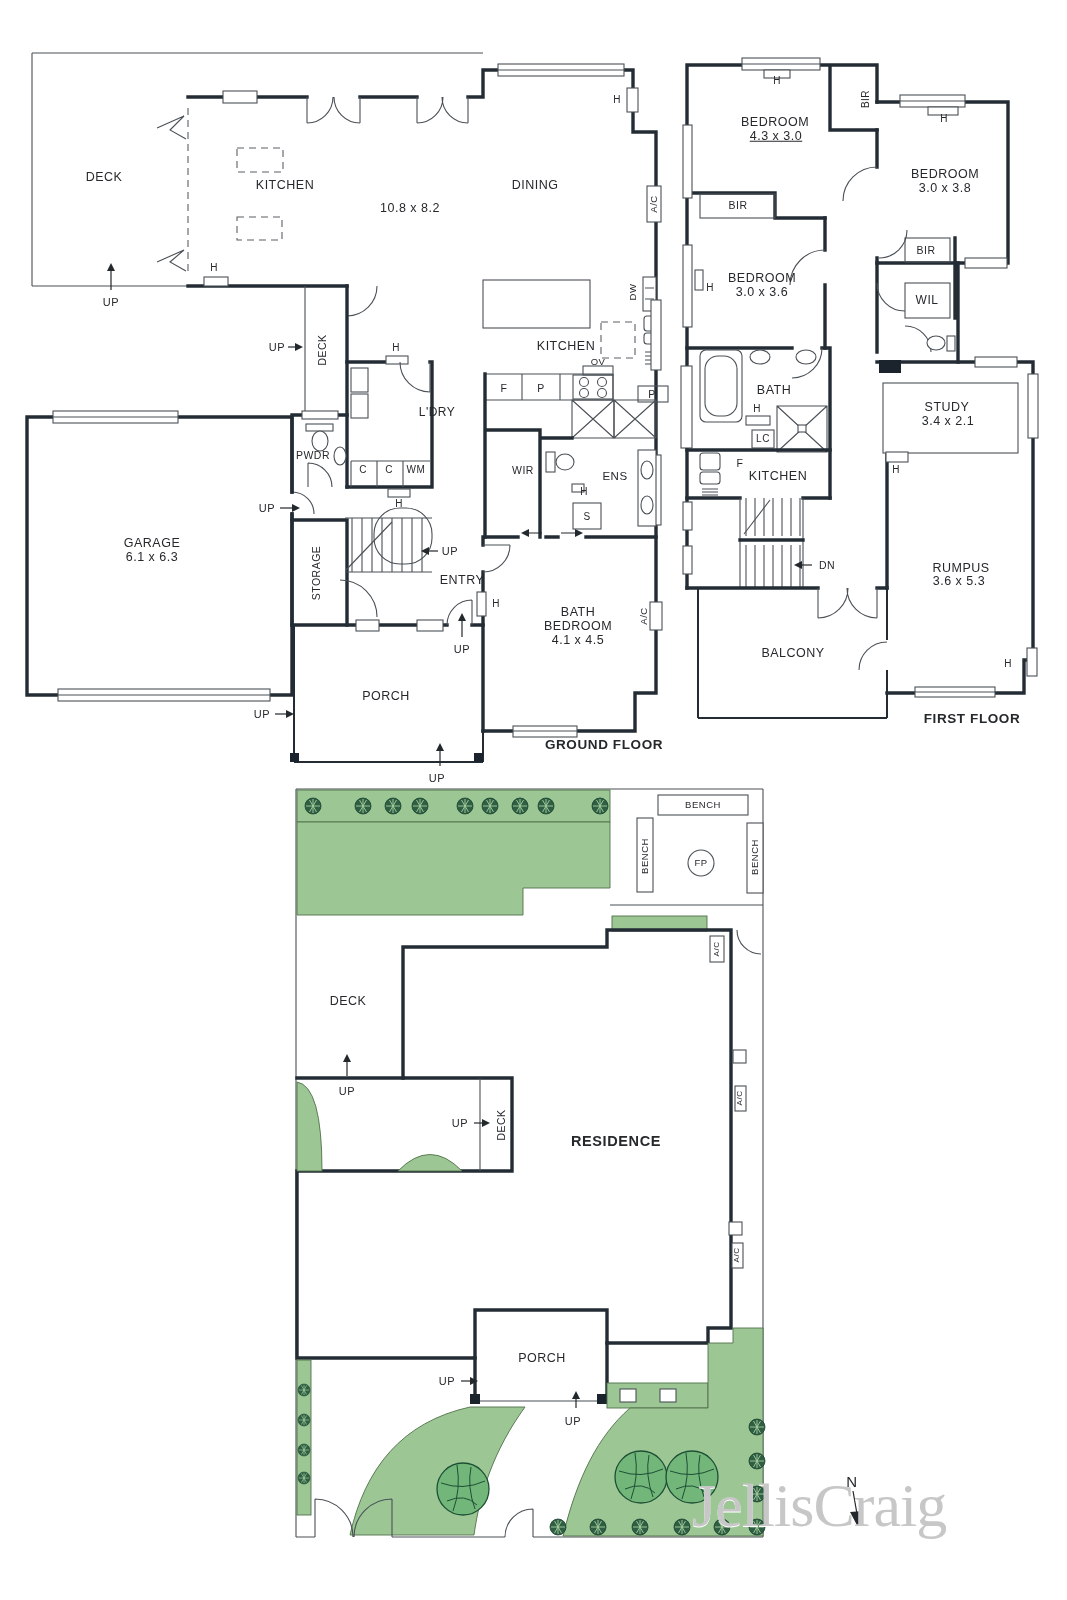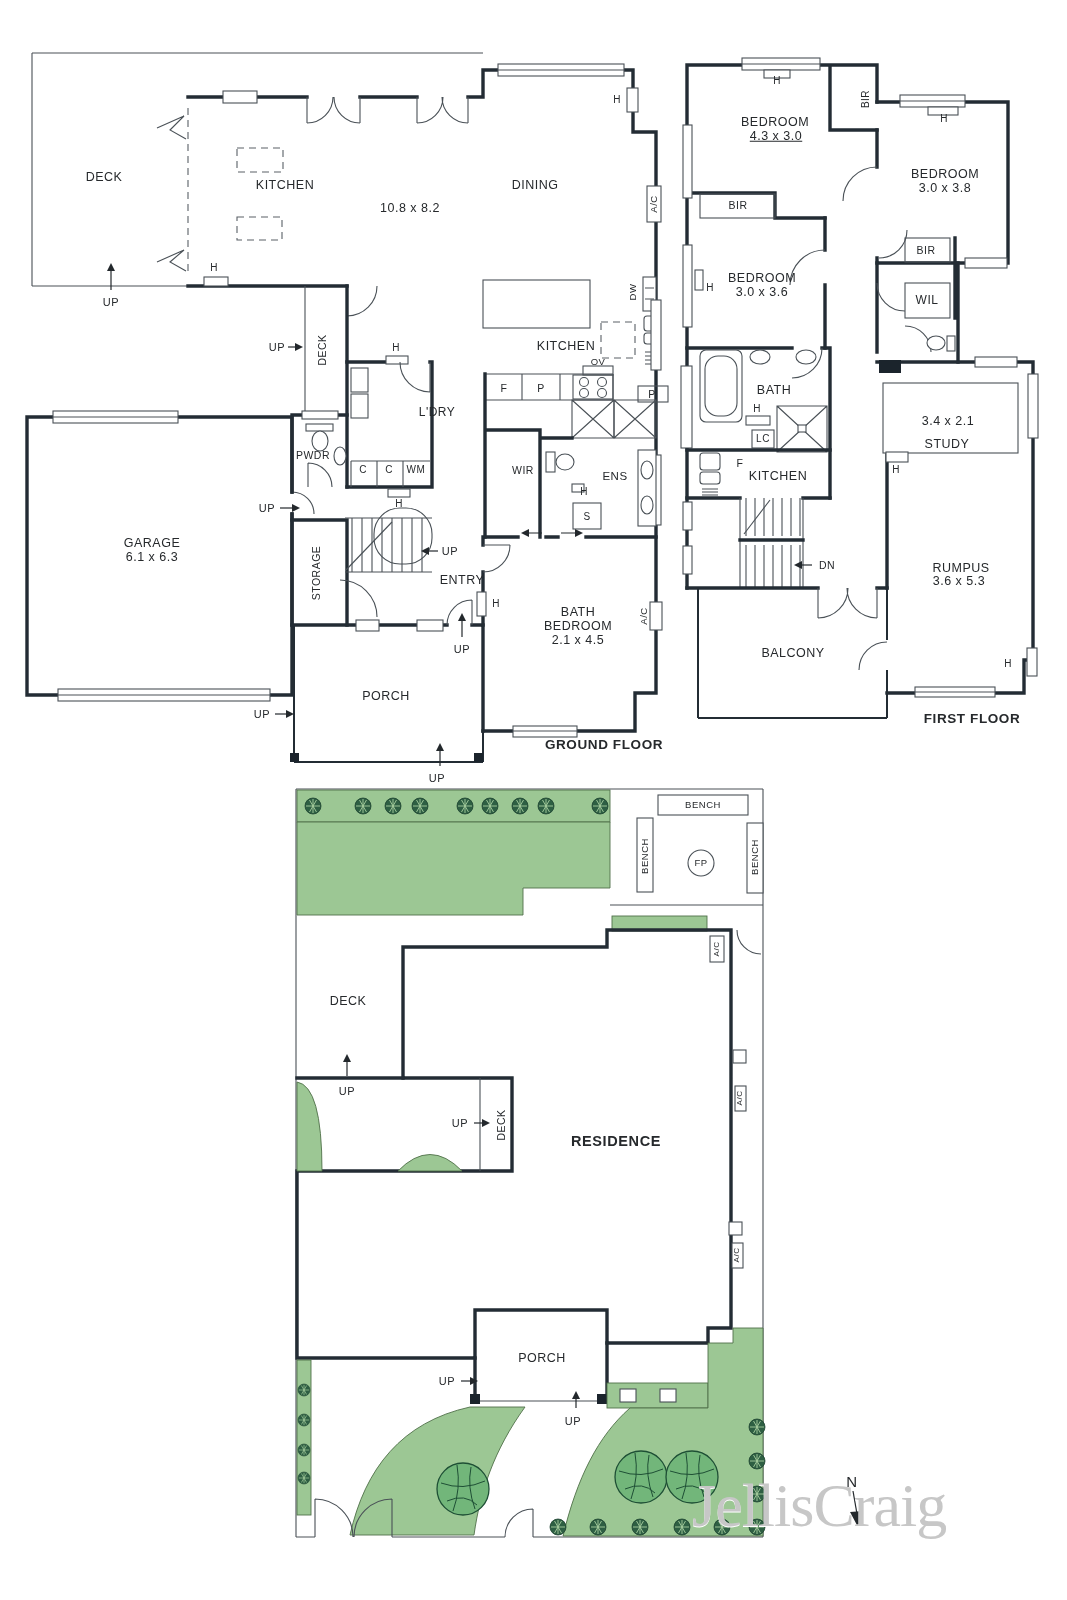--- a/index.html
+++ b/index.html
@@ -323,21 +323,21 @@
       <div class="lbl" style="left: 535px; top: 185px; font-size: 12.5px; transform: translate(-50%, -50%);">DINING</div>
       <div class="lbl" style="left: 566px; top: 346px; font-size: 12.5px; transform: translate(-50%, -50%);">KITCHEN</div>
       <div class="lbl" style="left: 391px; top: 412px; font-size: 12px; transform: translate(-50%, -50%); margin-left: 46px;">L'DRY</div>
       <div class="lbl" style="left: 313px; top: 455px; font-size: 10.5px; transform: translate(-50%, -50%);">PWDR</div>
       <div class="lbl" style="left: 152px; top: 543px; font-size: 12.5px; transform: translate(-50%, -50%);">GARAGE</div>
       <div class="lbl" style="left: 152px; top: 557px; font-size: 12.5px; transform: translate(-50%, -50%);">6.1 x 6.3</div>
       <div class="lbl" style="left: 316px; top: 573px; font-size: 10.5px; transform: translate(-50%, -50%) rotate(-90deg);">STORAGE</div>
       <div class="lbl" style="left: 462px; top: 580px; font-size: 12.5px; transform: translate(-50%, -50%);">ENTRY</div>
       <div class="lbl" style="left: 578px; top: 612px; font-size: 12.5px; transform: translate(-50%, -50%);">BATH</div>
       <div class="lbl" style="left: 578px; top: 626px; font-size: 12.5px; transform: translate(-50%, -50%);">BEDROOM</div>
-      <div class="lbl" style="left: 578px; top: 640px; font-size: 12.5px; transform: translate(-50%, -50%);">2.1 x 4.5</div>
+      <div class="lbl" style="left: 578px; top: 640px; font-size: 12.5px; transform: translate(-50%, -50%);">4.1 x 4.5</div>
       <div class="lbl" style="left: 386px; top: 696px; font-size: 12.5px; transform: translate(-50%, -50%);">PORCH</div>
       <div class="lbl" style="left: 523px; top: 470px; font-size: 10.5px; transform: translate(-50%, -50%);">WIR</div>
       <div class="lbl" style="left: 615px; top: 477px; font-size: 11.5px; transform: translate(-50%, -50%);">ENS</div>
       <div class="lbl" style="left: 322px; top: 350px; font-size: 10.5px; transform: translate(-50%, -50%) rotate(-90deg);">DECK</div>
       <div class="lbl" style="left: 111px; top: 302px; font-size: 11px; transform: translate(-50%, -50%);">UP</div>
       <div class="lbl" style="left: 277px; top: 347px; font-size: 11px; transform: translate(-50%, -50%);">UP</div>
       <div class="lbl" style="left: 267px; top: 508px; font-size: 11px; transform: translate(-50%, -50%);">UP</div>
       <div class="lbl" style="left: 450px; top: 551px; font-size: 11px; transform: translate(-50%, -50%);">UP</div>
       <div class="lbl" style="left: 462px; top: 649px; font-size: 11px; transform: translate(-50%, -50%);">UP</div>
       <div class="lbl" style="left: 262px; top: 714px; font-size: 11px; transform: translate(-50%, -50%);">UP</div>
@@ -367,21 +367,21 @@
       <div class="lbl" style="left: 762px; top: 278px; font-size: 12.5px; transform: translate(-50%, -50%);">BEDROOM</div>
       <div class="lbl" style="left: 762px; top: 292px; font-size: 12.5px; transform: translate(-50%, -50%);">3.0 x 3.6</div>
       <div class="lbl" style="left: 866px; top: 99px; font-size: 10px; transform: translate(-50%, -50%) rotate(-90deg);">BIR</div>
       <div class="lbl" style="left: 738px; top: 205px; font-size: 10.5px; transform: translate(-50%, -50%);">BIR</div>
       <div class="lbl" style="left: 926px; top: 250px; font-size: 10.5px; transform: translate(-50%, -50%);">BIR</div>
       <div class="lbl" style="left: 927px; top: 300px; font-size: 12px; transform: translate(-50%, -50%);">WIL</div>
       <div class="lbl" style="left: 774px; top: 390px; font-size: 12.5px; transform: translate(-50%, -50%);">BATH</div>
       <div class="lbl" style="left: 763px; top: 439px; font-size: 10px; transform: translate(-50%, -50%);">LC</div>
       <div class="lbl" style="left: 778px; top: 476px; font-size: 12.5px; transform: translate(-50%, -50%);">KITCHEN</div>
       <div class="lbl" style="left: 740px; top: 463px; font-size: 10.5px; transform: translate(-50%, -50%);">F</div>
-      <div class="lbl" style="left: 947px; top: 407px; font-size: 12.5px; transform: translate(-50%, -50%); margin-top: 37px;">STUDY</div>
+      <div class="lbl" style="left: 947px; top: 407px; font-size: 12.5px; transform: translate(-50%, -50%);">STUDY</div>
       <div class="lbl" style="left: 948px; top: 421px; font-size: 12.5px; transform: translate(-50%, -50%);">3.4 x 2.1</div>
       <div class="lbl" style="left: 961px; top: 568px; font-size: 12.5px; transform: translate(-50%, -50%);">RUMPUS</div>
       <div class="lbl" style="left: 959px; top: 581px; font-size: 12.5px; transform: translate(-50%, -50%);">3.6 x 5.3</div>
       <div class="lbl" style="left: 793px; top: 653px; font-size: 12.5px; transform: translate(-50%, -50%);">BALCONY</div>
       <div class="lbl" style="left: 827px; top: 565px; font-size: 10.5px; transform: translate(-50%, -50%);">DN</div>
       <div class="lbl" style="left: 777px; top: 81px; font-size: 10px; transform: translate(-50%, -50%);">H</div>
       <div class="lbl" style="left: 944px; top: 119px; font-size: 10px; transform: translate(-50%, -50%);">H</div>
       <div class="lbl" style="left: 710px; top: 288px; font-size: 10px; transform: translate(-50%, -50%);">H</div>
       <div class="lbl" style="left: 757px; top: 409px; font-size: 10px; transform: translate(-50%, -50%);">H</div>
       <div class="lbl" style="left: 896px; top: 470px; font-size: 10px; transform: translate(-50%, -50%);">H</div>

